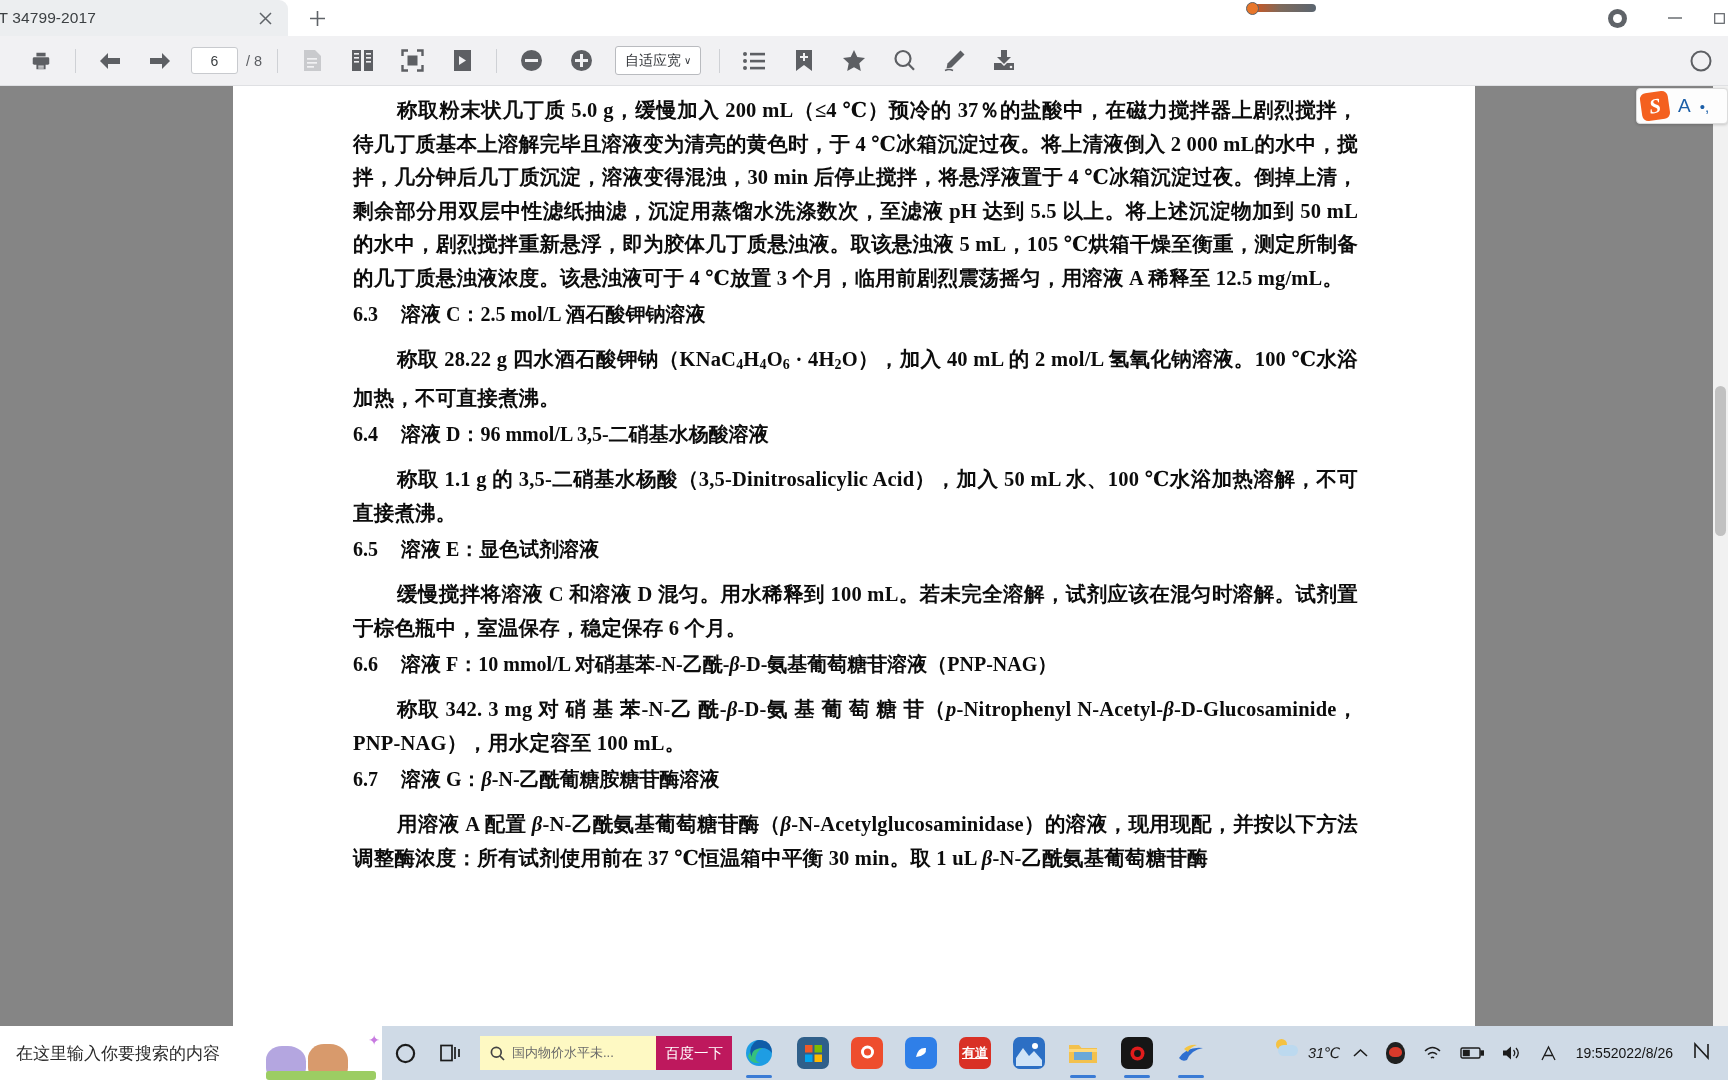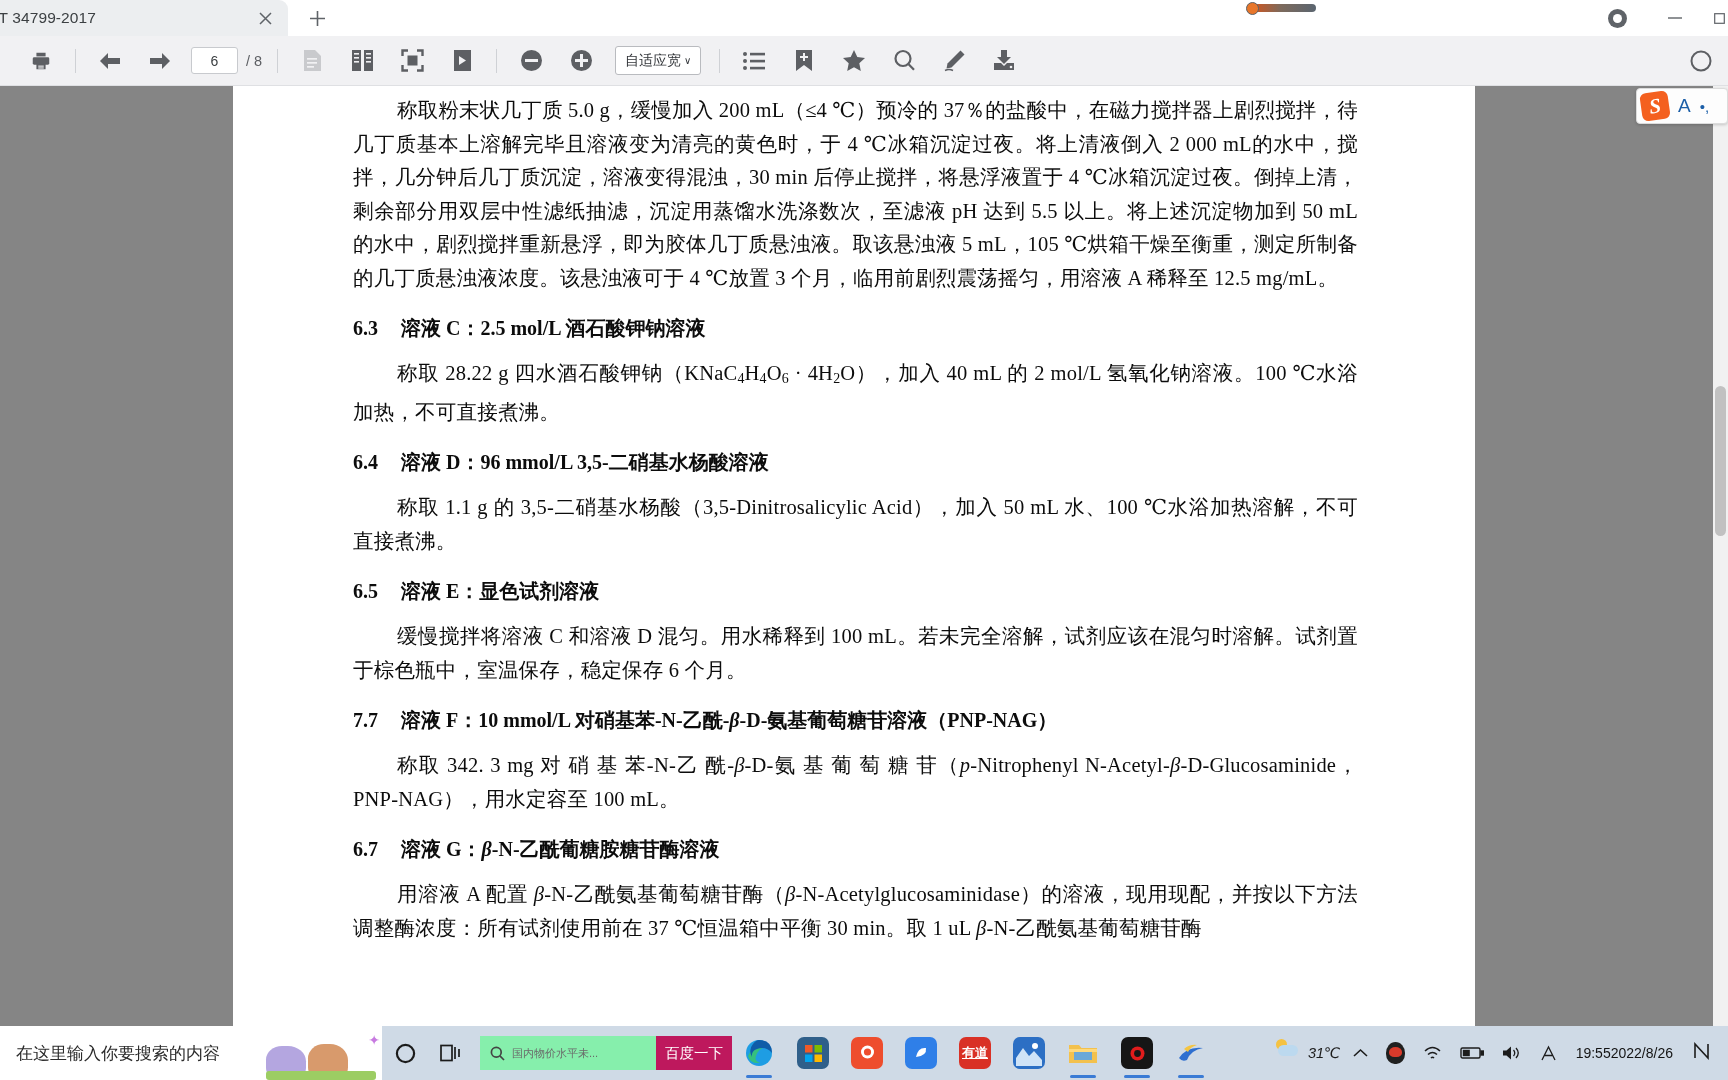--- a/index.html
+++ b/index.html
@@ -123,27 +123,27 @@
     background: #ffffff;
   }
   .doc {
     position: absolute; top: 8px; left: 120px; width: 1005px;
     font-family: "Liberation Serif", "DejaVu Serif", serif;
     color: #0c0c0c;
   }
   .p {
     font-size: 20.5px; line-height: 33.5px;
     text-align: justify; text-justify: inter-character;
-    font-weight: 400;
+    font-weight: 700;
     letter-spacing: .2px;
   }
   .p.ind { text-indent: 44px; }
   .h {
     font-size: 20px; font-weight: 700; line-height: 30px;
-    margin-top: 18px; margin-bottom: 14px;
+    margin-top: 4px; margin-bottom: 14px;
   }
   .h .num { display: inline-block; width: 48px; }
   sub { font-size: 0.68em; vertical-align: -0.22em; }
   .ital { font-style: italic; }
 
   
   .vscroll {
     position: absolute; right: 0; top: 86px; width: 15px; height: 940px;
     background: #f1f1f1;
   }
@@ -214,23 +214,23 @@
   }
   .running::after {
     content: ""; position: absolute; bottom: 2px; left: 50%;
     transform: translateX(-50%);
     width: 26px; height: 3px; border-radius: 2px; background: #3a7bd5;
   }
   .baidu-box {
     display: flex; align-items: center; height: 34px; margin-left: 6px;
   }
   .baidu-input {
-    width: 176px; height: 34px; background: #86efac;
+    width: 176px; height: 34px; background: #fef9c3;
     display: flex; align-items: center; gap: 7px; padding-left: 10px;
-    font-size: 11px; color: #6a6a6a;
+    font-size: 13px; color: #6a6a6a;
   }
   .baidu-btn {
     width: 76px; height: 34px; background: #be185d; color: #fff;
     font-size: 14.5px; display: flex; align-items: center; justify-content: center;
   }
   .tray {
     position: absolute; right: 0; top: 0; height: 54px;
     display: flex; align-items: center; padding-right: 8px; gap: 0;
   }
   .tray-item {
@@ -443,21 +443,21 @@
 <div class="viewer">
   <div class="page">
     <div class="doc" id="doc-root">
         <div class="p ind">称取粉末状几丁质 5.0 g，缓慢加入 200 mL（≤4 ℃）预冷的 37％的盐酸中，在磁力搅拌器上剧烈搅拌，待几丁质基本上溶解完毕且溶液变为清亮的黄色时，于 4 ℃冰箱沉淀过夜。将上清液倒入 2 000 mL的水中，搅拌，几分钟后几丁质沉淀，溶液变得混浊，30 min 后停止搅拌，将悬浮液置于 4 ℃冰箱沉淀过夜。倒掉上清，剩余部分用双层中性滤纸抽滤，沉淀用蒸馏水洗涤数次，至滤液 pH 达到 5.5 以上。将上述沉淀物加到 50 mL 的水中，剧烈搅拌重新悬浮，即为胶体几丁质悬浊液。取该悬浊液 5 mL，105 ℃烘箱干燥至衡重，测定所制备的几丁质悬浊液浓度。该悬浊液可于 4 ℃放置 3 个月，临用前剧烈震荡摇匀，用溶液 A 稀释至 12.5 mg/mL。</div>
         <div class="h"><span class="num">6.3</span><span>溶液 C：2.5 mol/L 酒石酸钾钠溶液</span></div>
         <div class="p ind">称取 28.22 g 四水酒石酸钾钠（KNaC<sub>4</sub>H<sub>4</sub>O<sub>6</sub> · 4H<sub>2</sub>O），加入 40 mL 的 2 mol/L 氢氧化钠溶液。100 ℃水浴加热，不可直接煮沸。</div>
         <div class="h"><span class="num">6.4</span><span>溶液 D：96 mmol/L 3,5-二硝基水杨酸溶液</span></div>
         <div class="p ind">称取 1.1 g 的 3,5-二硝基水杨酸（3,5-Dinitrosalicylic Acid），加入 50 mL 水、100 ℃水浴加热溶解，不可直接煮沸。</div>
         <div class="h"><span class="num">6.5</span><span>溶液 E：显色试剂溶液</span></div>
         <div class="p ind">缓慢搅拌将溶液 C 和溶液 D 混匀。用水稀释到 100 mL。若未完全溶解，试剂应该在混匀时溶解。试剂置于棕色瓶中，室温保存，稳定保存 6 个月。</div>
-        <div class="h"><span class="num">7.7</span><span>溶液 F：10 mmol/L 对硝基苯-N-乙酰-<span class="ital">β</span>-D-氨基葡萄糖苷溶液（PNP-NAG）</span></div>
+        <div class="h"><span class="num">6.6</span><span>溶液 F：10 mmol/L 对硝基苯-N-乙酰-<span class="ital">β</span>-D-氨基葡萄糖苷溶液（PNP-NAG）</span></div>
         <div class="p ind">称取 342. 3 mg 对 硝 基 苯-N-乙 酰-<span class="ital">β</span>-D-氨 基 葡 萄 糖 苷（<span class="ital">p</span>-Nitrophenyl N-Acetyl-<span class="ital">β</span>-D-Glucosaminide，PNP-NAG），用水定容至 100 mL。</div>
         <div class="h"><span class="num">6.7</span><span>溶液 G：<span class="ital">β</span>-N-乙酰葡糖胺糖苷酶溶液</span></div>
         <div class="p ind">用溶液 A 配置 <span class="ital">β</span>-N-乙酰氨基葡萄糖苷酶（<span class="ital">β</span>-N-Acetylglucosaminidase）的溶液，现用现配，并按以下方法调整酶浓度：所有试剂使用前在 37 ℃恒温箱中平衡 30 min。取 1 uL <span class="ital">β</span>-N-乙酰氨基葡萄糖苷酶</div>
       </div>
   </div>
 </div>
 
 <div class="vscroll">
   <div class="vthumb"></div>
 </div>

